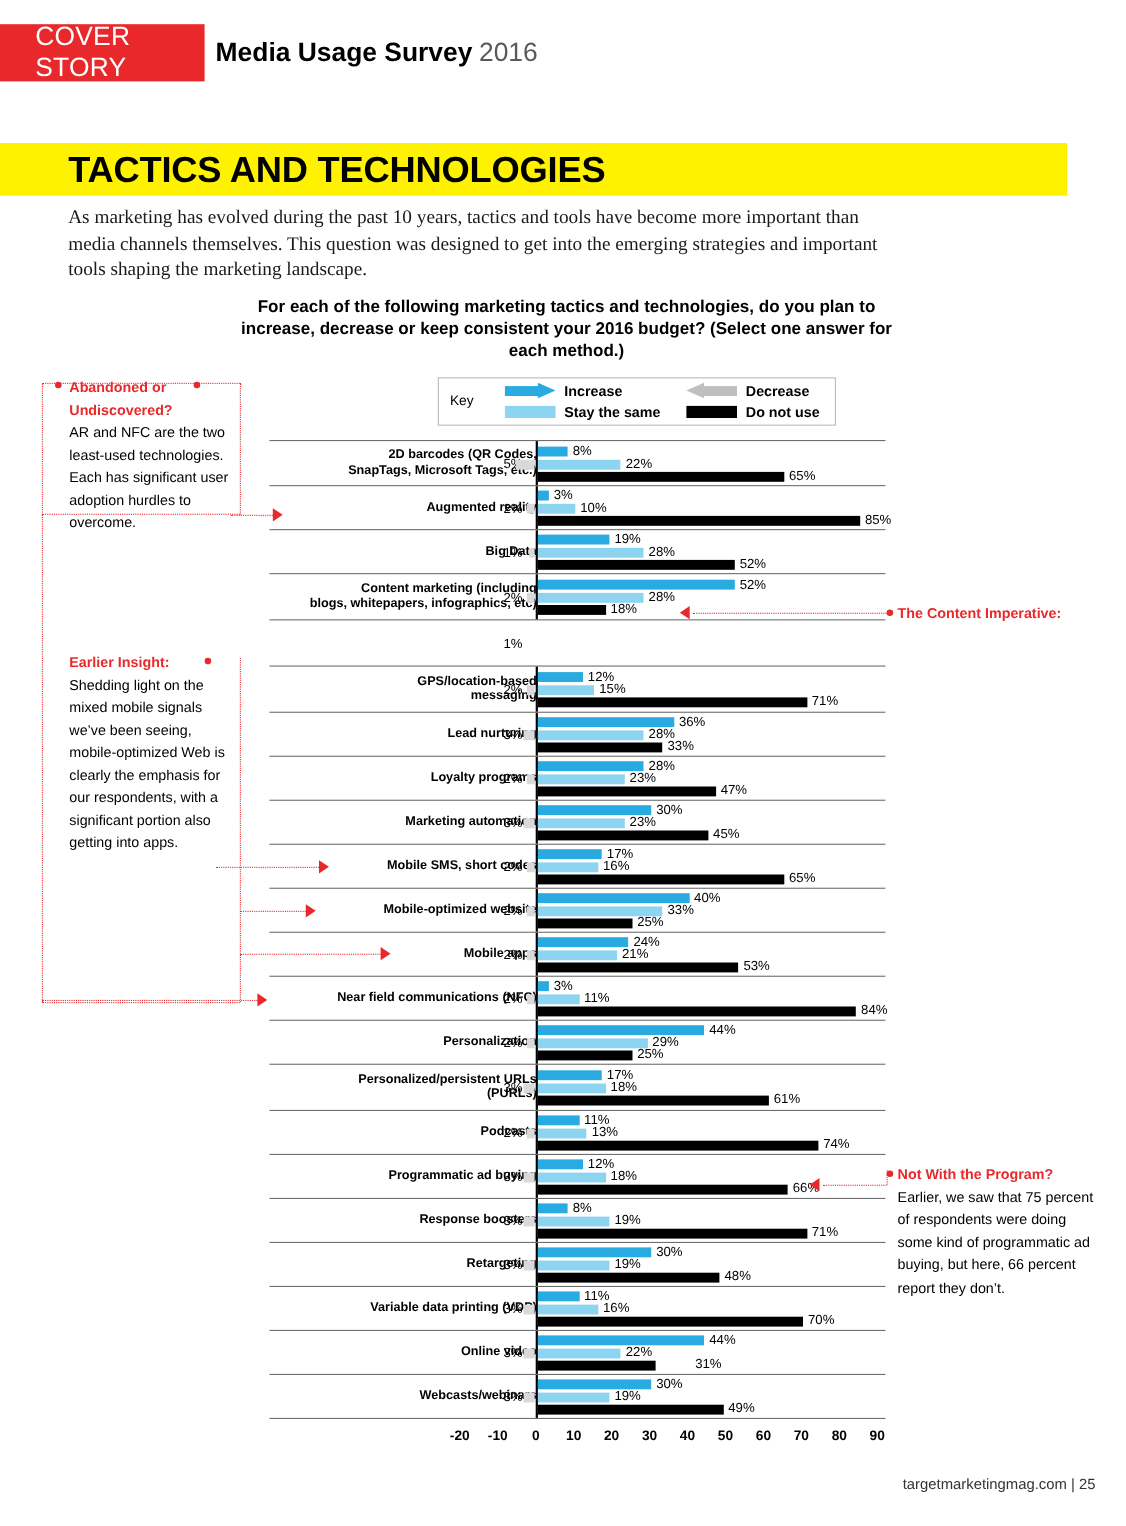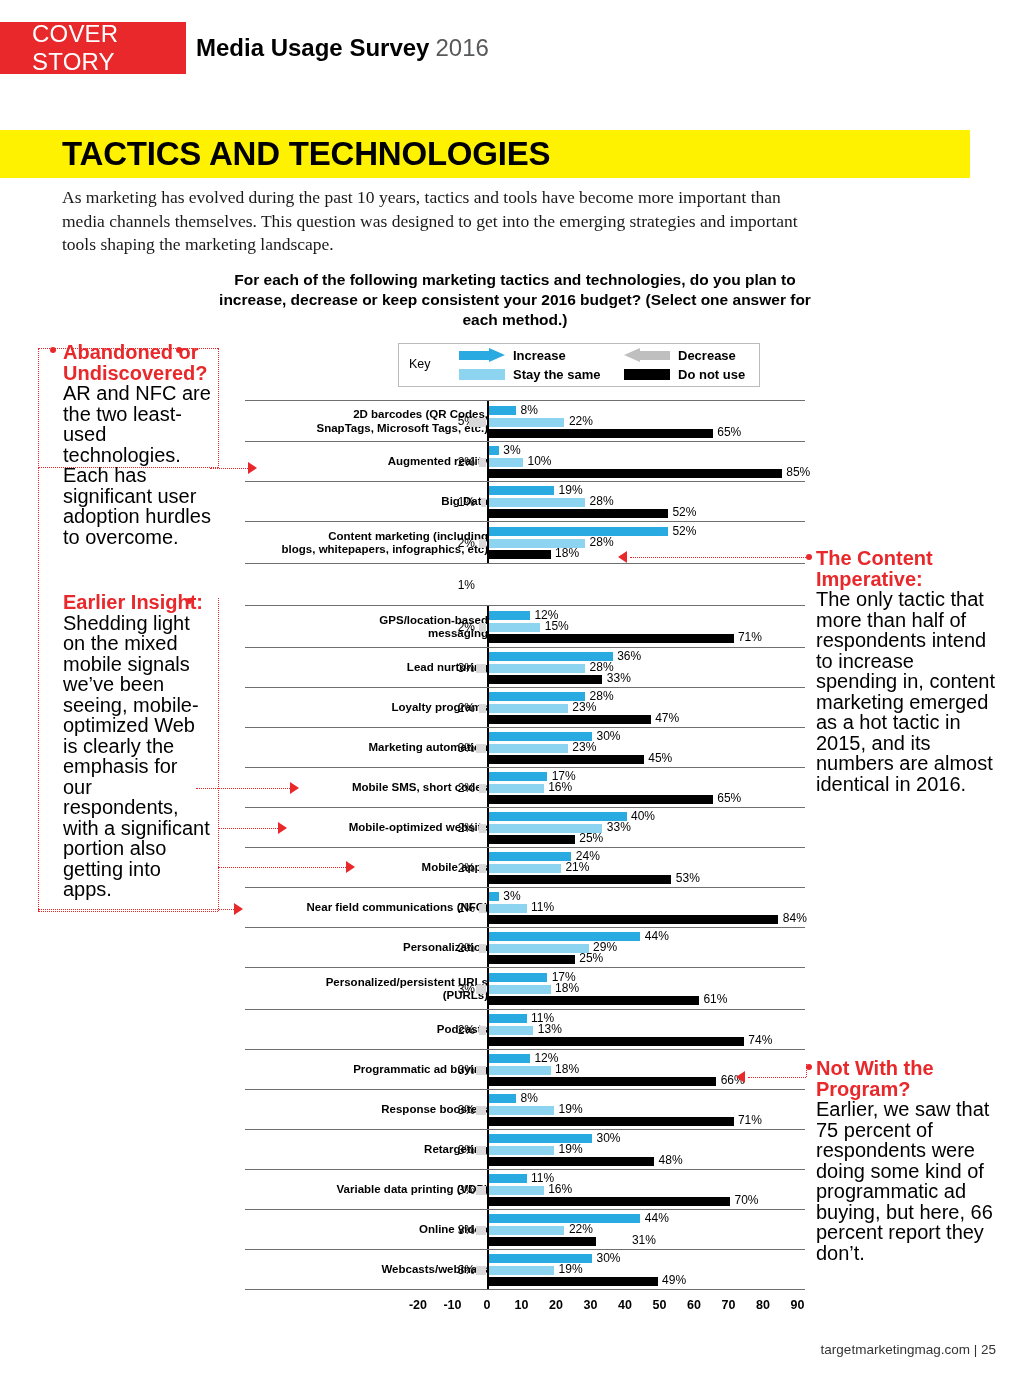--- a/index.html
+++ b/index.html
@@ -113,21 +113,21 @@
   
   .xaxis{
     position:absolute; left:245px; width:560px; height:26px;
   }
   .xtick{
     position:absolute; font-size:12.5px; font-weight:bold;
     transform:translateX(-50%); top:0;
   }
 
   
-  .callout{ position:absolute; font-size:20px; line-height:20.5px; }
+  .callout{ position:absolute; font-size:13px; line-height:20.5px; }
   .callout .ctitle{ color:#e8282b; font-weight:bold; }
   .callout p{ margin:0; }
 
   .dashbox{
     position:absolute; border:1.5px dotted #e8282b;
   }
   .dotline{
     position:absolute; border-top:1.5px dotted #e8282b; height:0;
   }
   .dotline-v{
@@ -590,21 +590,20 @@
 <div class="callout" style="left:63px; top:592px; width:148px;">
   <p class="ctitle">Earlier Insight:</p>
   <p>Shedding light on the mixed mobile signals we’ve been seeing, mobile-optimized Web is clearly the emphasis for our respondents, with a significant portion also getting into apps.</p>
 </div>
 
 <div class="dot" style="left:806px; top:554px;"></div>
 <div class="dotline" style="left:630px; top:557px; width:176px;"></div>
 <div class="tri-l" style="left:618px; top:551px;"></div>
 <div class="callout" style="left:816px; top:548px; width:180px;">
   <p class="ctitle">The Content Imperative:</p>
-  <p>The only tactic that more than half of respondents intend to increase spending in, content marketing emerged as a hot tactic in 2015, and its numbers are almost identical in 2016.</p>
 </div>
 
 <div class="dot" style="left:806px; top:1064px;"></div>
 <div class="dotline" style="left:748px; top:1077px; width:58px;"></div>
 <div class="dotline-v" style="left:806px; top:1064px; height:13px;"></div>
 <div class="tri-l" style="left:736px; top:1071px;"></div>
 <div class="callout" style="left:816px; top:1058px; width:180px;">
   <p class="ctitle">Not With the Program?</p>
   <p>Earlier, we saw that 75 percent of respondents were doing some kind of programmatic ad buying, but here, 66 percent report they don’t.</p>
 </div>

